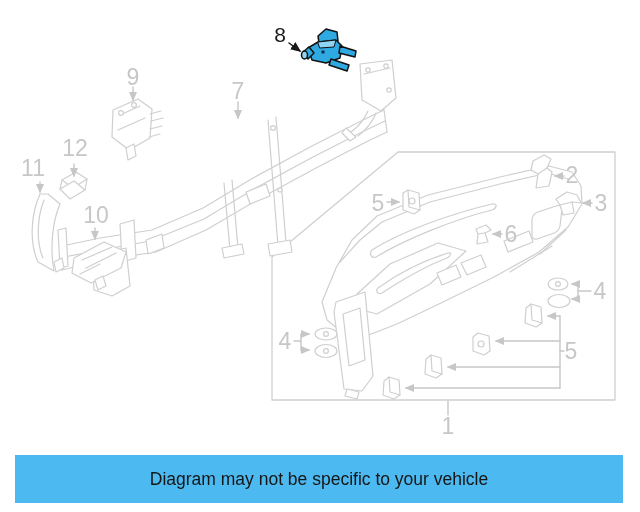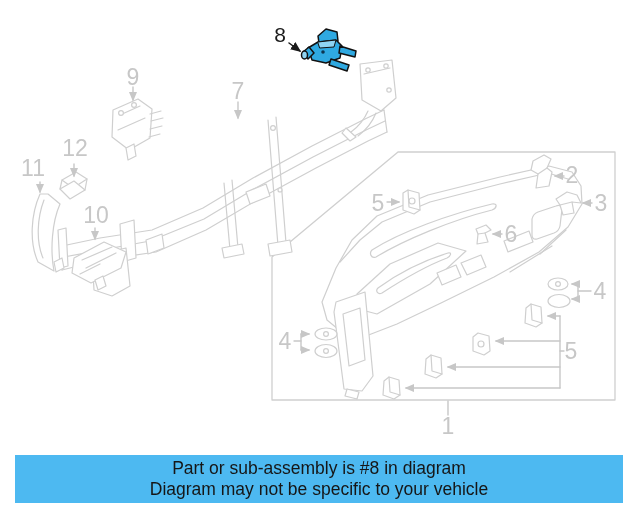--- a/index.html
+++ b/index.html
@@ -204,17 +204,16 @@
   <span class="callout" style="left:378px;top:203px">5</span>
   <span class="callout" style="left:572px;top:175px">2</span>
   <span class="callout" style="left:601px;top:203px">3</span>
   <span class="callout" style="left:511px;top:234px">6</span>
   <span class="callout" style="left:600px;top:291px">4</span>
   <span class="callout" style="left:285px;top:341px">4</span>
   <span class="callout" style="left:571px;top:351px">5</span>
   <span class="callout" style="left:448px;top:426px">1</span>
 
   <div id="banner">
-    <span>Part or sub-assembly is #8 in diagram</span>
     <span>Diagram may not be specific to your vehicle</span>
   </div>
 
 </div>
 
 </body></html>

